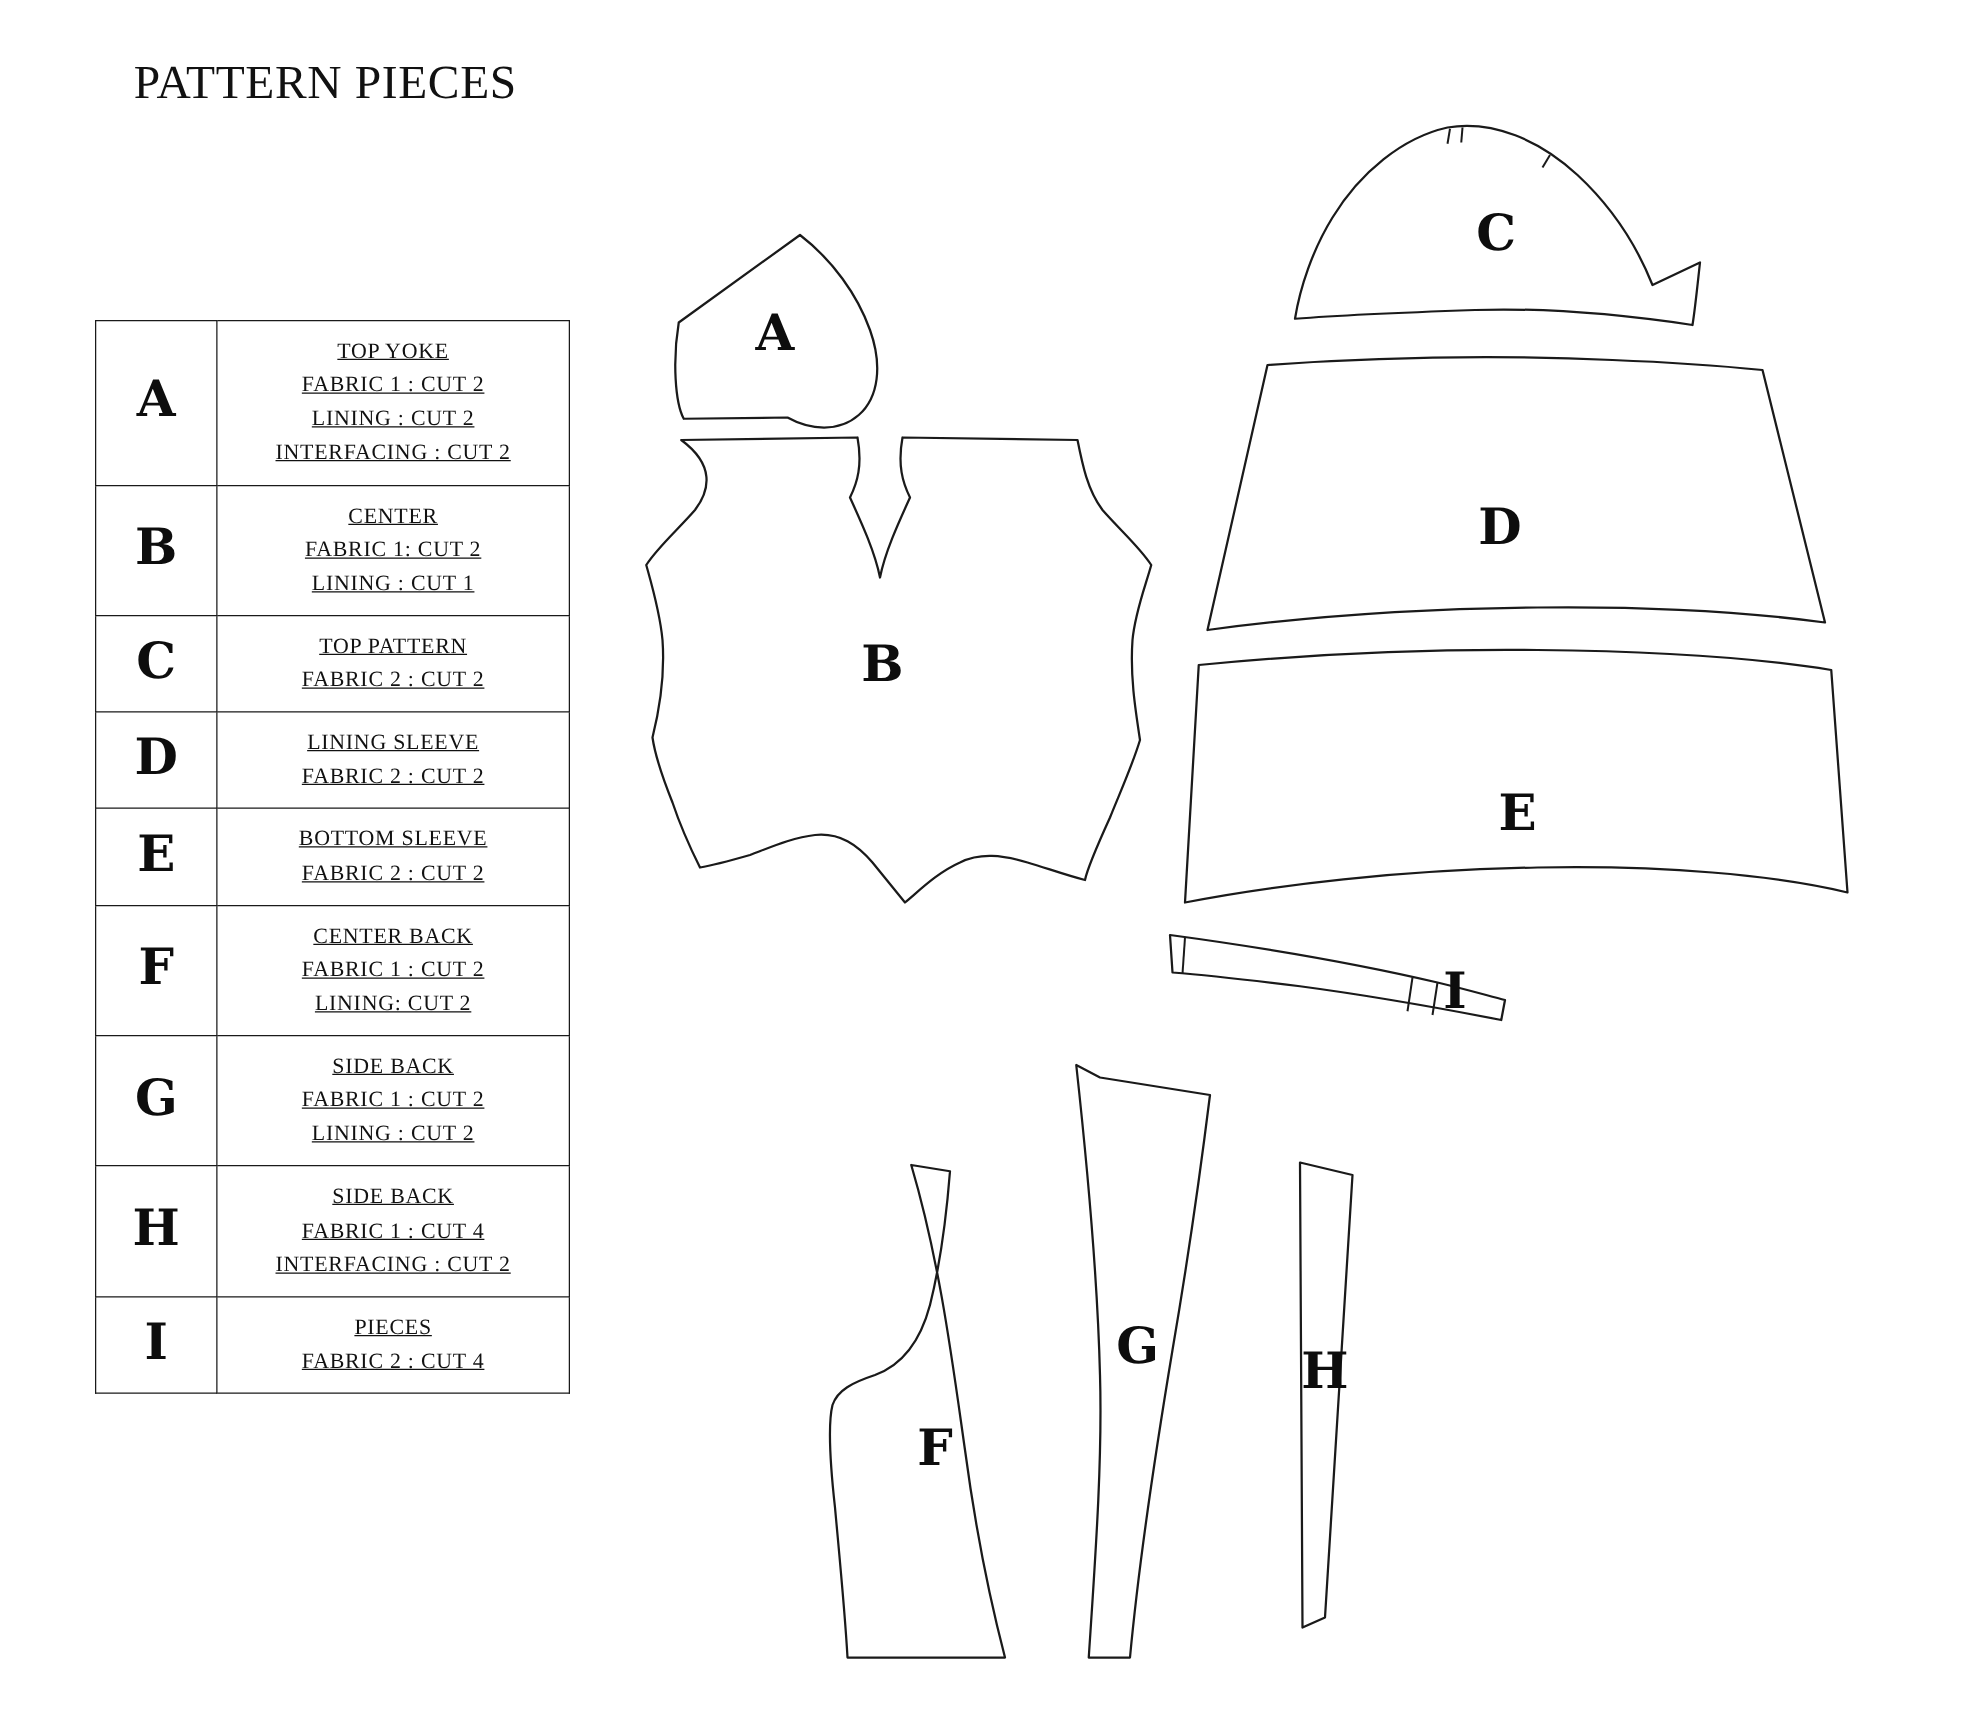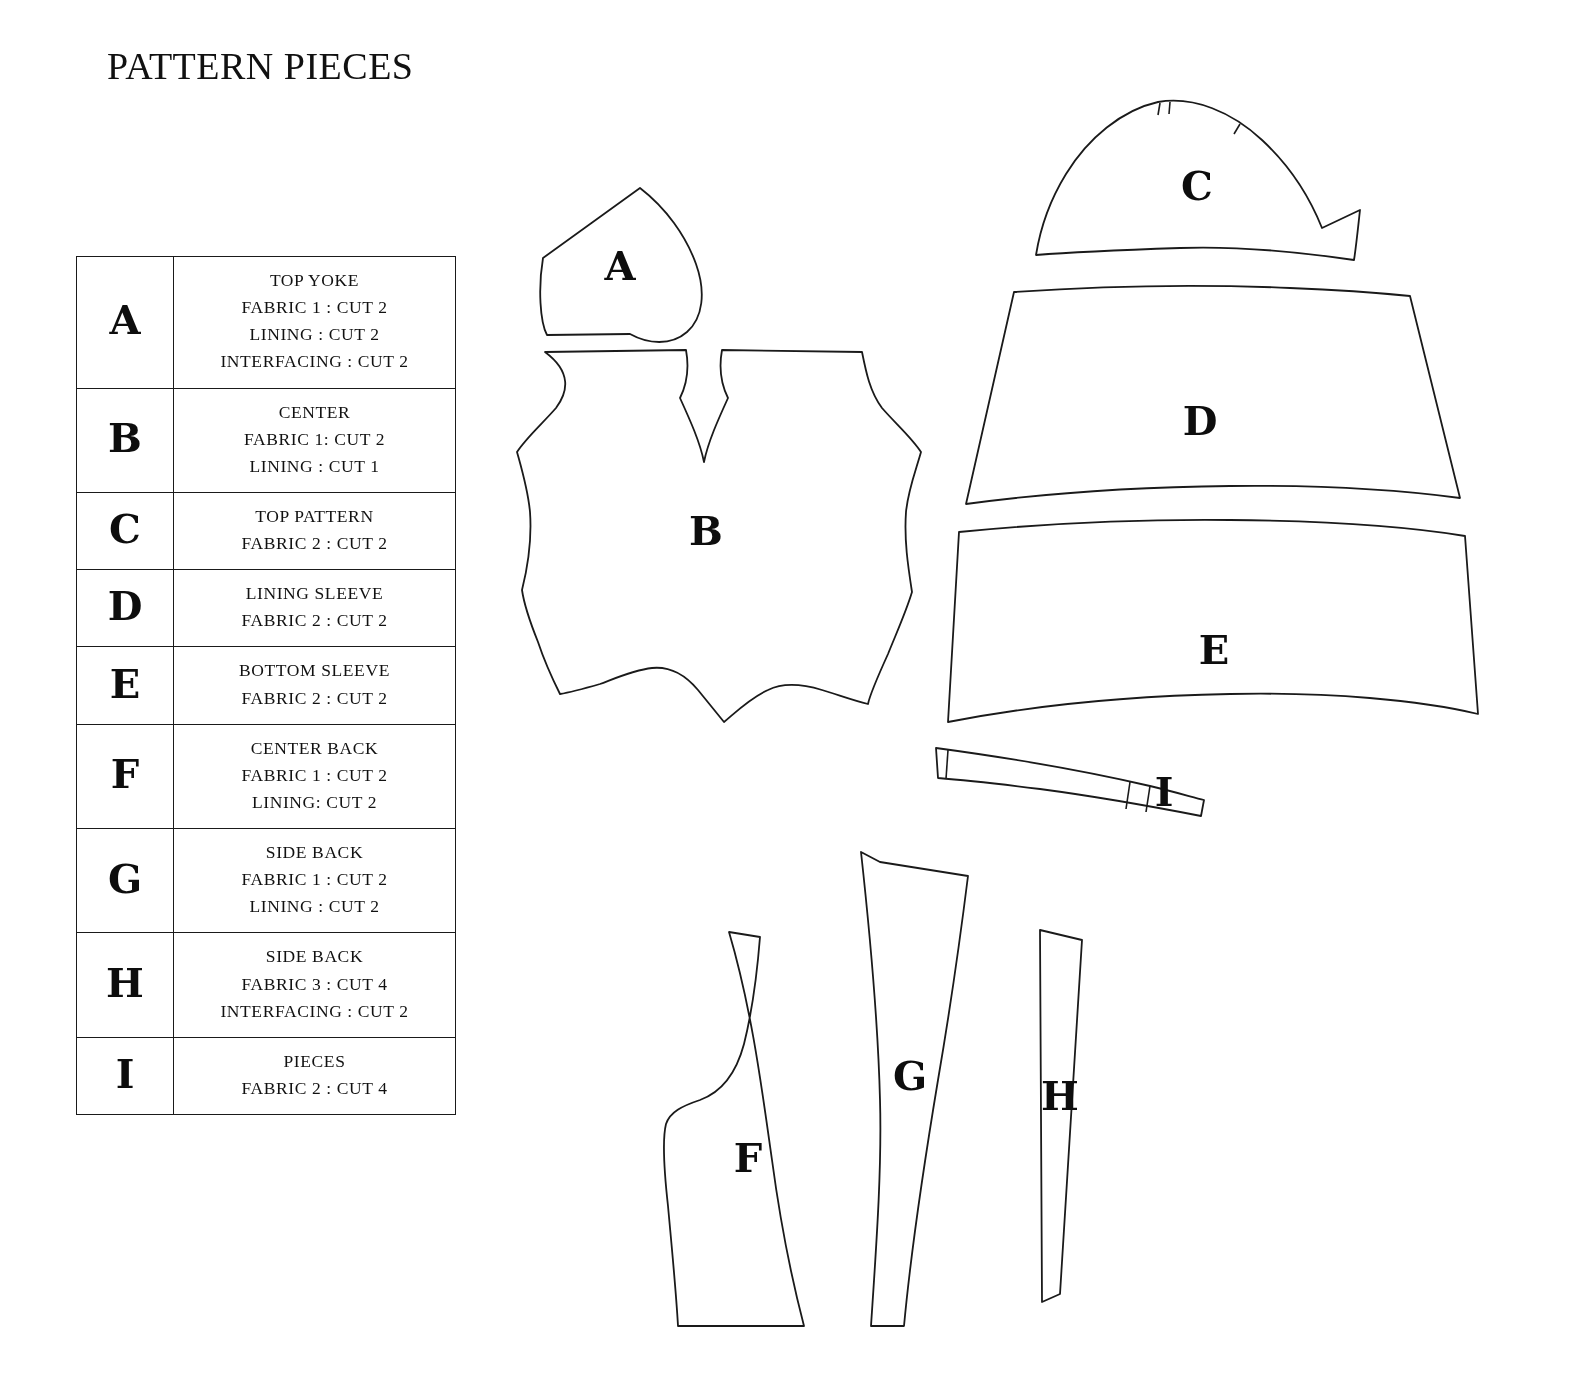--- a/index.html
+++ b/index.html
@@ -52,20 +52,21 @@
     line-height: 1;
     padding: 2px 0 6px 0;
     letter-spacing: 0px;
   }
   #legend td.desc {
     padding: 10px 6px 12px 6px;
     font-size: 17.5px;
     line-height: 1.55;
     color: #111111;
     letter-spacing: 0.6px;
+    text-decoration: underline;
   }
   .desc-line { display: block; white-space: nowrap; }
 
   
   #pieces {
     position: absolute;
     left: 0;
     top: 0;
     width: 1584px;
     height: 1380px;
@@ -150,21 +151,21 @@
         <td class="desc">
           <span class="desc-line">SIDE BACK</span>
           <span class="desc-line">FABRIC 1 : CUT  2</span>
           <span class="desc-line">LINING : CUT 2</span>
         </td>
       </tr>
       <tr>
         <td class="letter">H</td>
         <td class="desc">
           <span class="desc-line">SIDE BACK</span>
-          <span class="desc-line">FABRIC 3 : CUT 4</span>
+          <span class="desc-line">FABRIC 1 : CUT 4</span>
           <span class="desc-line">INTERFACING : CUT 2</span>
         </td>
       </tr>
       <tr>
         <td class="letter">I</td>
         <td class="desc">
           <span class="desc-line">PIECES</span>
           <span class="desc-line">FABRIC 2 : CUT 4</span>
         </td>
       </tr>

